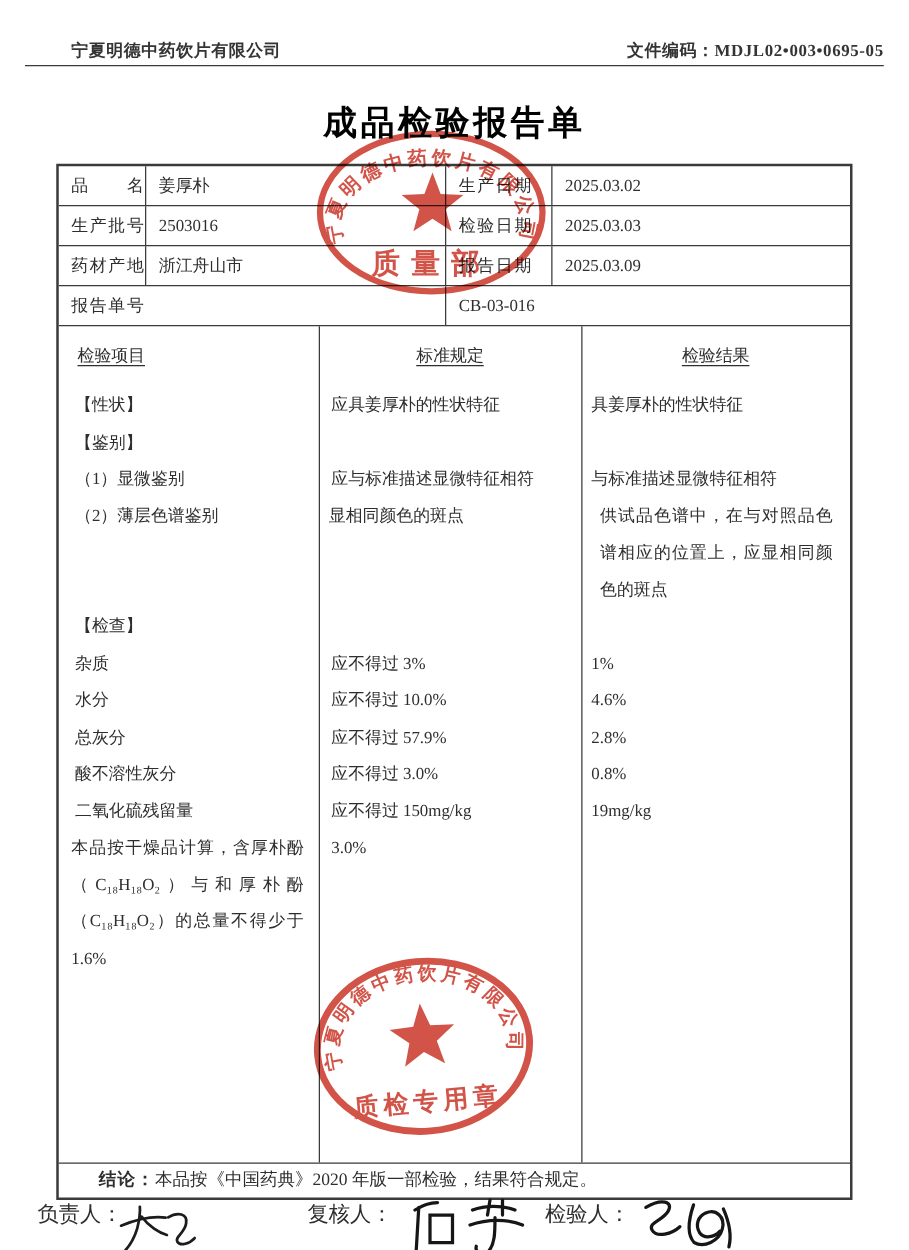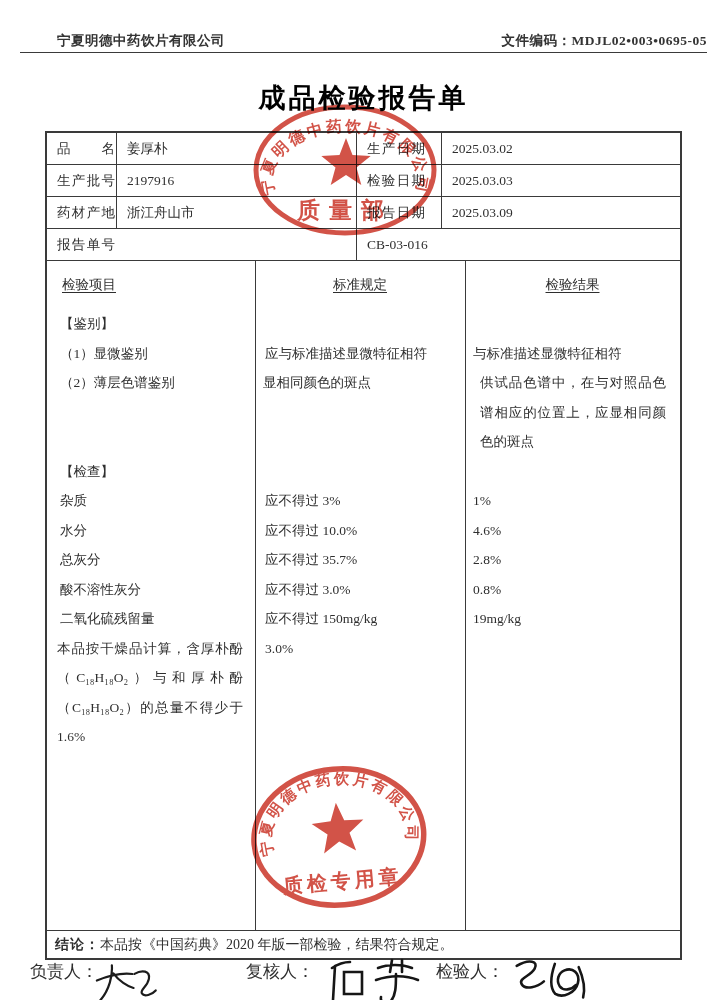--- a/index.html
+++ b/index.html
@@ -45,21 +45,21 @@
   .mh.c3{flex:1;text-align:center;}
   .u{text-decoration:underline;text-underline-offset:3px;}
   .mrows{padding-top:8px;}
   .trow{display:flex;line-height:29.5px;}
   .trow.gap{}
   .tcell{box-sizing:border-box;}
   .tcell.item{width:208px;padding-left:13px;}
   .tcell.std{width:210px;padding-left:10px;padding-right:14px;text-align:justify;}
   .tcell.res{flex:1;padding-left:8px;padding-right:8px;}
   
-  .conclusion{height:27px;line-height:27px;padding-left:8px;font-size:14px;white-space:nowrap;}
+  .conclusion{height:27px;line-height:27px;padding-left:8px;font-size:14px;white-space:nowrap;margin-left:24px;}
   .conclusion b{letter-spacing:1px;}
   
   .signrow{position:absolute;left:28px;top:958px;width:637px;height:42px;font-size:17px;}
   .signrow .slabel{position:absolute;top:2px;}
   .sl1{left:2px;} .sl2{left:218px;} .sl3{left:408px;}
   .sig{position:absolute;}
   .sig svg{display:block;}
   .sig1{left:55px;top:0px;transform:rotate(-4deg);}
   .sig2{left:292px;top:-2px;}
   .sig3{left:478px;top:-2px;transform:rotate(3deg);}
@@ -85,21 +85,21 @@
   <div class="tablebox">
 
     <div class="irow">
       <div class="icell b"><span class="jl">品 名</span></div>
       <div class="icell b">姜厚朴</div>
       <div class="icell b"><span class="jl">生产日期</span></div>
       <div class="icell">2025.03.02</div>
     </div>
     <div class="irow">
       <div class="icell b"><span class="jl">生产批号</span></div>
-      <div class="icell b">2197916</div>
+      <div class="icell b">2503016</div>
       <div class="icell b"><span class="jl">检验日期</span></div>
       <div class="icell">2025.03.03</div>
     </div>
     <div class="irow">
       <div class="icell b"><span class="jl">药材产地</span></div>
       <div class="icell b">浙江舟山市</div>
       <div class="icell b"><span class="jl">报告日期</span></div>
       <div class="icell">2025.03.09</div>
     </div>
     <div class="irow report">
@@ -110,20 +110,25 @@
     <div class="main">
       <div class="vline v1"></div>
       <div class="vline v2"></div>
       <div class="mhead">
         <div class="mh c1"><span class="u">检验项目</span></div>
         <div class="mh c2"><span class="u">标准规定</span></div>
         <div class="mh c3"><span class="u">检验结果</span></div>
       </div>
       <div class="mrows">
           <div class="trow">
+            <div class="tcell item">【性状】</div>
+            <div class="tcell std">应具姜厚朴的性状特征</div>
+            <div class="tcell res">具姜厚朴的性状特征</div>
+          </div>
+          <div class="trow">
             <div class="tcell item">【鉴别】</div>
             <div class="tcell std"></div>
             <div class="tcell res"></div>
           </div>
           <div class="trow">
             <div class="tcell item">（1）显微鉴别</div>
             <div class="tcell std">应与标准描述显微特征相符</div>
             <div class="tcell res">与标准描述显微特征相符</div>
           </div>
           <div class="trow">
@@ -141,21 +146,21 @@
             <div class="tcell std">应不得过 3%</div>
             <div class="tcell res">1%</div>
           </div>
           <div class="trow">
             <div class="tcell item">水分</div>
             <div class="tcell std">应不得过 10.0%</div>
             <div class="tcell res">4.6%</div>
           </div>
           <div class="trow">
             <div class="tcell item">总灰分</div>
-            <div class="tcell std">应不得过 35.7%</div>
+            <div class="tcell std">应不得过 57.9%</div>
             <div class="tcell res">2.8%</div>
           </div>
           <div class="trow">
             <div class="tcell item">酸不溶性灰分</div>
             <div class="tcell std">应不得过 3.0%</div>
             <div class="tcell res">0.8%</div>
           </div>
           <div class="trow">
             <div class="tcell item">二氧化硫残留量</div>
             <div class="tcell std">应不得过 150mg/kg</div>

